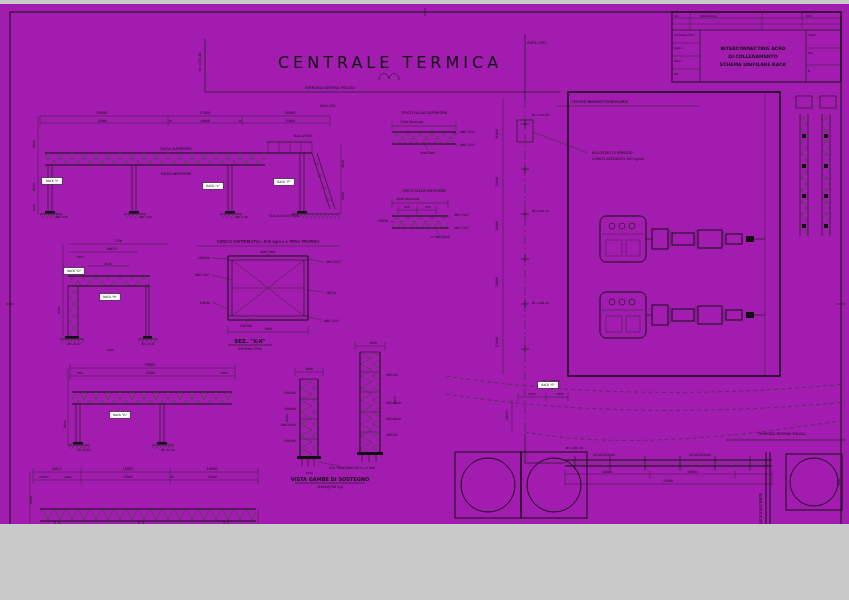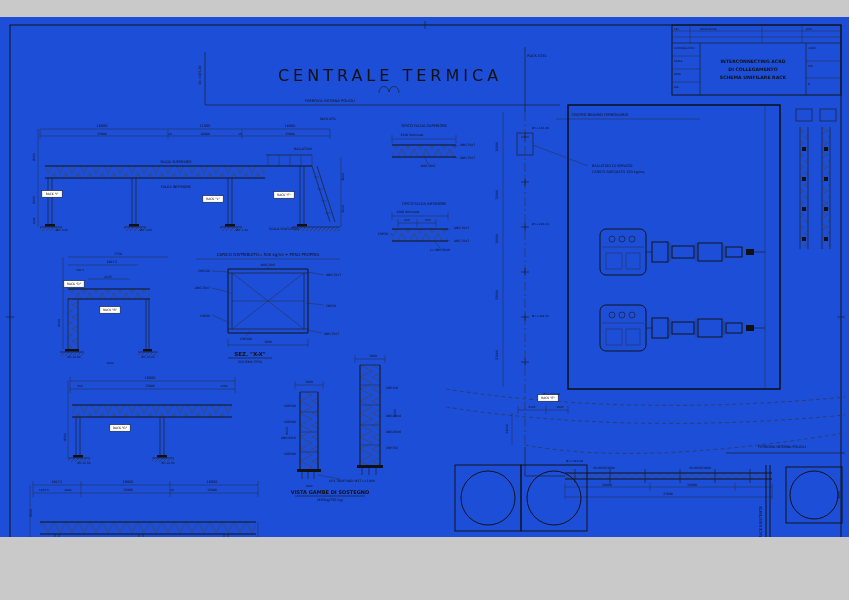--- a/index.html
+++ b/index.html
@@ -1,16 +1,16 @@
 <!DOCTYPE html>
 <html><head>
 <meta charset="utf-8">
 <style>
   html,body{margin:0;padding:0;background:#c9c9c9;}
-  .page{width:849px;height:520px;background:#1d4ed8;position:relative;margin:17px auto;overflow:hidden;}
+  .page{width:849px;height:520px;background:#a21caf;position:relative;margin:4px auto;overflow:hidden;}
   svg{font-family:"DejaVu Sans","Liberation Sans",sans-serif;display:block;}
   svg text{fill:#111;}
   .t04{stroke:#2a2a2a;stroke-width:.45;fill:none;}
   .t06{stroke:#1c1c1c;stroke-width:.65;fill:none;}
   .t09{stroke:#111;stroke-width:.95;fill:none;}
   .t13{stroke:#0a0a0a;stroke-width:1.4;fill:none;}
   .cl{stroke:#333;stroke-width:.6;fill:none;stroke-dasharray:9 3 2 3;}
   .dashf{stroke:#333;stroke-width:.6;fill:none;stroke-dasharray:4 3;}
   .fillb{fill:#111;stroke:none;}
   .boxlab{fill:#fff;stroke:#111;stroke-width:.5;}

